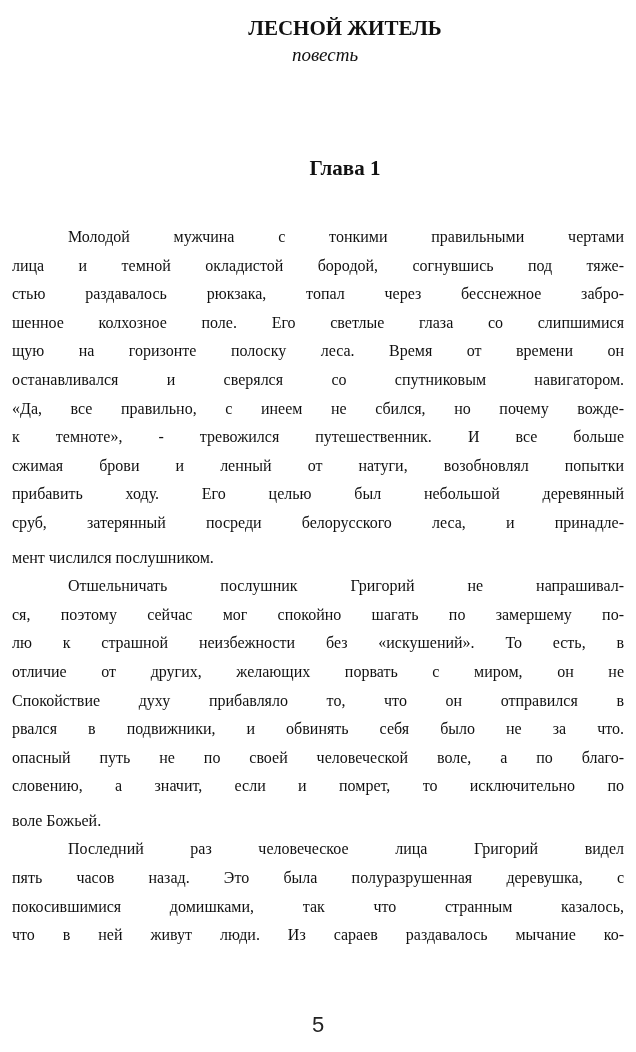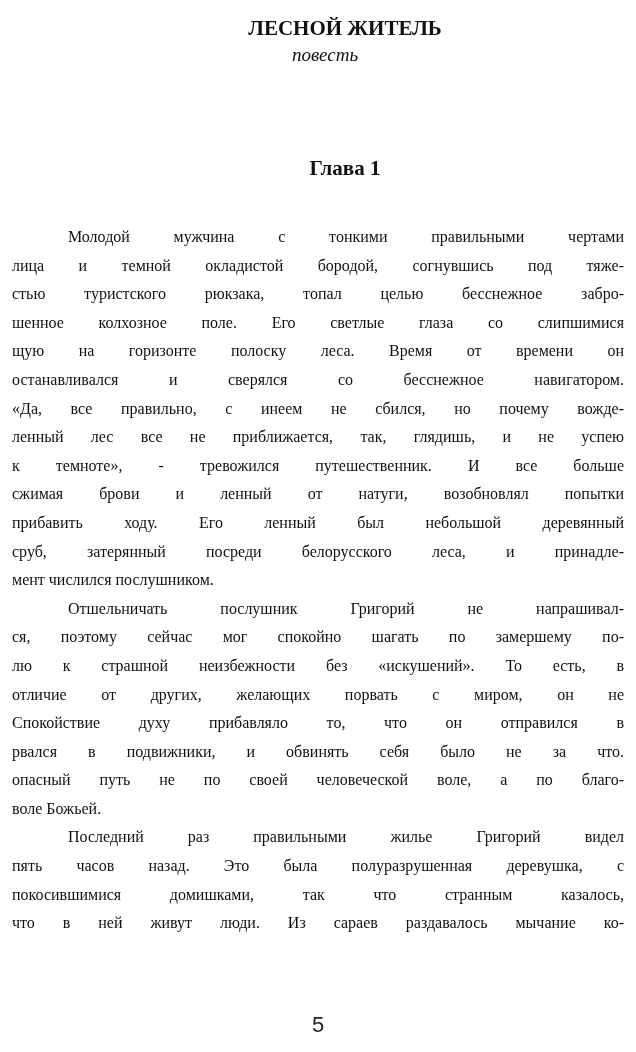--- a/index.html
+++ b/index.html
@@ -7,53 +7,53 @@
          font-family: "Liberation Serif", serif; color: #111111; }
   .title { position: absolute; left: 0; width: 690px; top: 16px; text-align: center;
            font-weight: bold; font-size: 21px; letter-spacing: 0px; }
   .subtitle { position: absolute; left: 0; width: 650px; top: 44px; text-align: center;
               font-style: italic; font-size: 19px; }
   .chapter { position: absolute; left: 0; width: 690px; top: 156px; text-align: center;
              font-weight: bold; font-size: 21px; }
   .body { position: absolute; left: 12px; width: 612px; top: 223px; font-size: 16px; }
   .line { height: 28.6px; line-height: 28.6px; white-space: nowrap; text-align: justify;
           text-align-last: justify; }
-  .line.last { text-align-last: left; }
+  .line.last { text-align-last: left; margin-top: 6px; }
   .line.indent { padding-left: 56px; }
   .pageno { position: absolute; left: 0; width: 636px; top: 1012px; text-align: center;
             font-family: "Liberation Sans", sans-serif; font-size: 22px; color: #222; }
 </style>
 </head>
 <body>
 
 <div class="title">ЛЕСНОЙ ЖИТЕЛЬ</div>
 <div class="subtitle">повесть</div>
 <div class="chapter">Глава 1</div>
 
 <div class="body">
   <div class="line indent">Молодой мужчина с тонкими правильными чертами</div>
   <div class="line">лица и темной окладистой бородой, согнувшись под тяже-</div>
-  <div class="line">стью туристского рюкзака, топал целью бесснежное забро-</div>
+  <div class="line">стью раздавалось рюкзака, топал через бесснежное забро-</div>
   <div class="line">шенное колхозное поле. Его светлые глаза со слипшимися</div>
   <div class="line">щую на горизонте полоску леса. Время от времени он</div>
-  <div class="line">останавливался и сверялся со бесснежное навигатором.</div>
+  <div class="line">останавливался и сверялся со спутниковым навигатором.</div>
   <div class="line">«Да, все правильно, с инеем не сбился, но почему вожде-</div>
-  <div class="line">ленный лес все не приближается, так, глядишь, и не  успею</div>
   <div class="line">к темноте», - тревожился путешественник. И все больше</div>
   <div class="line"> сжимая брови и ленный от натуги, возобновлял попытки</div>
-  <div class="line">прибавить ходу. Его ленный был небольшой деревянный</div>
+  <div class="line">прибавить ходу. Его целью был небольшой деревянный</div>
   <div class="line">сруб, затерянный посреди белорусского леса, и принадле-</div>
   <div class="line last">мент числился послушником.</div>
   <div class="line indent">Отшельничать послушник Григорий не напрашивал-</div>
   <div class="line">ся, поэтому сейчас мог спокойно шагать по замершему по-</div>
   <div class="line">лю к страшной неизбежности без «искушений». То есть, в</div>
   <div class="line">отличие от других, желающих порвать с миром, он не</div>
   <div class="line">Спокойствие духу прибавляло то, что он отправился в</div>
   <div class="line">рвался в подвижники, и обвинять себя было не за что.</div>
   <div class="line">опасный путь не по своей человеческой воле, а по благо-</div>
+  <div class="line">словению, а значит, если и помрет, то исключительно по</div>
   <div class="line last">воле Божьей.</div>
-  <div class="line indent">Последний раз правильными жилье Григорий видел</div>
+  <div class="line indent">Последний раз человеческое лица Григорий видел</div>
   <div class="line">пять часов назад. Это была полуразрушенная деревушка, с</div>
   <div class="line">покосившимися домишками, так что странным казалось,</div>
   <div class="line">что в ней живут люди. Из сараев раздавалось мычание ко-</div>
 </div>
 
 <div class="pageno">5</div>
 
 </body></html>

